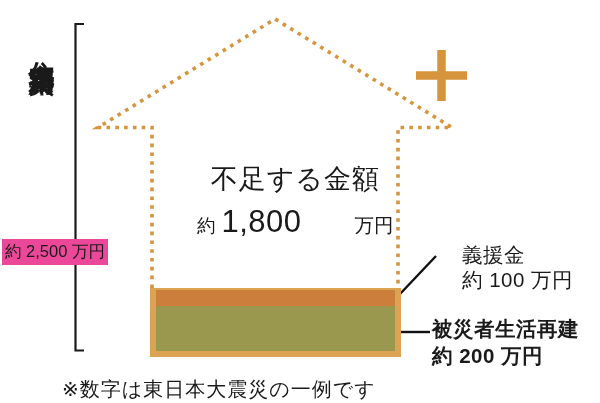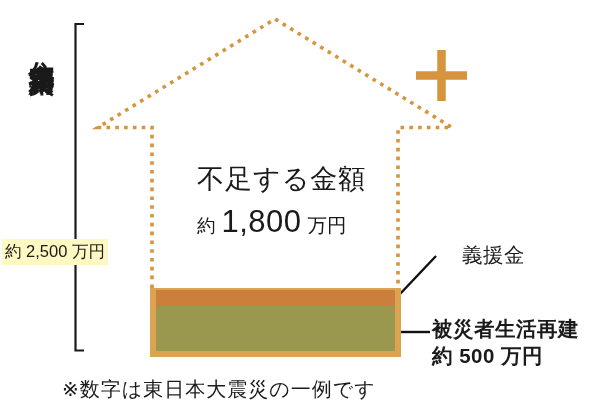--- a/index.html
+++ b/index.html
@@ -8,29 +8,29 @@
     font-family:"Liberation Sans","DejaVu Sans",sans-serif;color:#1a1a1a;
   }
   #overlay-svg{position:absolute;left:0;top:0;width:600px;height:403px;}
   .v-title{
     position:absolute;left:29px;top:41px;height:180px;
     writing-mode:vertical-rl;text-orientation:upright;
     font-size:26px;font-weight:600;letter-spacing:2px;line-height:1;
     white-space:nowrap;
   }
   .total-label{
-    position:absolute;left:2px;top:239px;background:#fef9c3;
+    position:absolute;left:2px;top:239px;background:#ec4899;
     font-size:16.5px;letter-spacing:0px;padding:2px 3px;white-space:nowrap;
   }
   .shortfall{position:absolute;left:197px;top:161px;}
   .shortfall-title{font-size:27px;letter-spacing:1px;white-space:nowrap;text-align:center;}
   .shortfall-amount{display:flex;align-items:baseline;margin-top:7px;white-space:nowrap;}
   .amt-prefix{font-size:18.5px;margin-right:6px;}
   .amt-value{font-size:31px;letter-spacing:0.5px;margin-right:6px;}
-  .amt-unit{font-size:19.5px;}
+  .amt-unit{font-size:19.5px;margin-left:47px;}
   .funds-bar{
     position:absolute;left:150px;top:288px;width:251px;height:69px;
     background:#dca353;
   }
   .seg-gienkin{position:absolute;left:6px;top:2px;width:239px;height:16px;background:#cc7f3d;}
   .seg-shienkin{position:absolute;left:6px;top:18px;width:239px;height:45px;background:#9a974f;}
   .label-gienkin{position:absolute;left:437px;top:242px;font-size:20.5px;line-height:25px;letter-spacing:0.5px;white-space:nowrap;margin-left:25px;}
   .label-shienkin{position:absolute;left:432px;top:316px;font-size:20.5px;line-height:26.5px;letter-spacing:0.5px;white-space:nowrap;font-weight:bold;}
   .note{position:absolute;left:62px;top:376px;font-size:20px;letter-spacing:1px;white-space:nowrap;}
 </style>
@@ -65,22 +65,23 @@
     </div>
   </div>
 
   <div class="funds-bar">
     <div class="seg-gienkin"></div>
     <div class="seg-shienkin"></div>
   </div>
 
   <div class="label-gienkin">
     <div>義援金</div>
+    <div>約 100 万円</div>
   </div>
 
   <div class="label-shienkin">
     <div>被災者生活再建</div>
-    <div>約 500 万円</div>
+    <div>約 200 万円</div>
   </div>
 
   <div class="note">※数字は東日本大震災の一例です</div>
 
 </div>
 
 </body></html>

